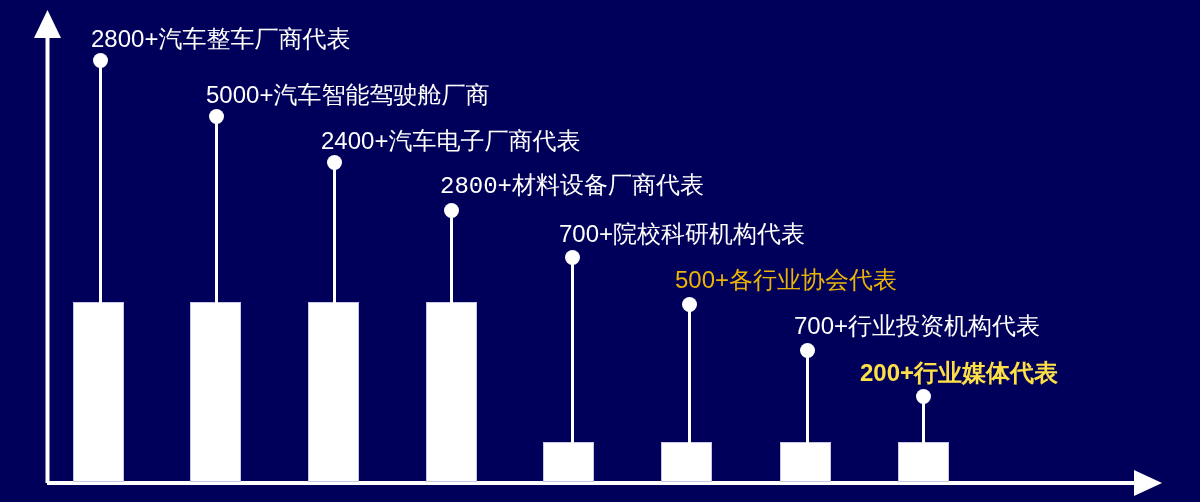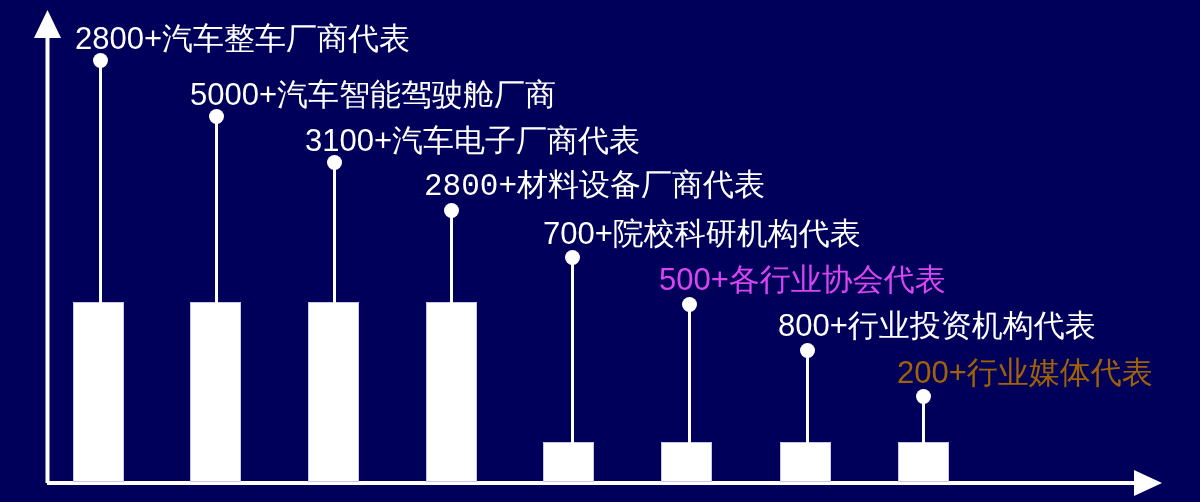--- a/index.html
+++ b/index.html
@@ -36,24 +36,25 @@
   }
   .dot {
     position:absolute;
     width:15px; height:15px;
     border-radius:50%;
     background:#ffffff;
   }
   .callout-label {
     position:absolute;
     color:#ffffff;
-    font-size:31px;
+    font-size:24px;
     line-height:30px;
     white-space:nowrap;
     letter-spacing:0px;
+    margin-left:16px;
   }
 </style>
 </head>
 <body>
 
 <div id="chart-root">
 
   <svg class="axis-svg" viewBox="0 0 1200 502" xmlns="http://www.w3.org/2000/svg">
 
     <line x1="47.5" y1="26" x2="47.5" y2="483" stroke="#ffffff" stroke-width="4"></line>
@@ -82,42 +83,42 @@
         <div class="callout-label" style="left: 75px; top: 24px; color: rgb(255, 255, 255);">2800+汽车整车厂商代表</div>
       </div>
       <div class="callout" style="left: 0px; top: 0px;">
         <div class="stem" style="left: 215px; top: 120px; height: 184px; background: rgb(255, 255, 255);"></div>
         <div class="dot" style="left: 209px; top: 109px; background: rgb(255, 255, 255);"></div>
         <div class="callout-label" style="left: 190px; top: 80px; color: rgb(255, 255, 255);">5000+汽车智能驾驶舱厂商</div>
       </div>
       <div class="callout" style="left: 0px; top: 0px;">
         <div class="stem" style="left: 333px; top: 166px; height: 138px; background: rgb(255, 255, 255);"></div>
         <div class="dot" style="left: 327px; top: 155px; background: rgb(255, 255, 255);"></div>
-        <div class="callout-label" style="left: 305px; top: 126px; color: rgb(255, 255, 255);">3100+汽车电子厂商代表</div>
+        <div class="callout-label" style="left: 305px; top: 126px; color: rgb(255, 255, 255);">2400+汽车电子厂商代表</div>
       </div>
       <div class="callout" style="left: 0px; top: 0px;">
         <div class="stem" style="left: 450px; top: 214px; height: 90px; background: rgb(255, 255, 255);"></div>
         <div class="dot" style="left: 444px; top: 203px; background: rgb(255, 255, 255);"></div>
         <div class="callout-label" style="left: 424px; top: 172px; color: rgb(255, 255, 255); font-family: Liberation Mono, monospace;">2800+材料设备厂商代表</div>
       </div>
       <div class="callout" style="left: 0px; top: 0px;">
         <div class="stem" style="left: 571px; top: 261px; height: 183px; background: rgb(255, 255, 255);"></div>
         <div class="dot" style="left: 565px; top: 250px; background: rgb(255, 255, 255);"></div>
         <div class="callout-label" style="left: 543px; top: 219px; color: rgb(255, 255, 255);">700+院校科研机构代表</div>
       </div>
       <div class="callout" style="left: 0px; top: 0px;">
         <div class="stem" style="left: 688px; top: 308px; height: 136px; background: rgb(255, 255, 255);"></div>
         <div class="dot" style="left: 682px; top: 297px; background: rgb(255, 255, 255);"></div>
-        <div class="callout-label" style="left: 659px; top: 265px; color: #d946ef;">500+各行业协会代表</div>
+        <div class="callout-label" style="left: 659px; top: 265px; color: #eab308;">500+各行业协会代表</div>
       </div>
       <div class="callout" style="left: 0px; top: 0px;">
         <div class="stem" style="left: 806px; top: 354px; height: 90px; background: rgb(255, 255, 255);"></div>
         <div class="dot" style="left: 800px; top: 343px; background: rgb(255, 255, 255);"></div>
-        <div class="callout-label" style="left: 778px; top: 311px; color: rgb(255, 255, 255);">800+行业投资机构代表</div>
+        <div class="callout-label" style="left: 778px; top: 311px; color: rgb(255, 255, 255);">700+行业投资机构代表</div>
       </div>
       <div class="callout" style="left: 0px; top: 0px;">
         <div class="stem" style="left: 922px; top: 400px; height: 44px; background: rgb(255, 255, 255);"></div>
         <div class="dot" style="left: 916px; top: 389px; background: rgb(255, 255, 255);"></div>
-        <div class="callout-label" style="left: 897px; top: 358px; color: #a16207;">200+行业媒体代表</div>
+        <div class="callout-label" style="left: 844px; top: 358px; color: #fde047; font-weight: bold;">200+行业媒体代表</div>
       </div>
     </div>
 
 </div>
 
 </body></html>

